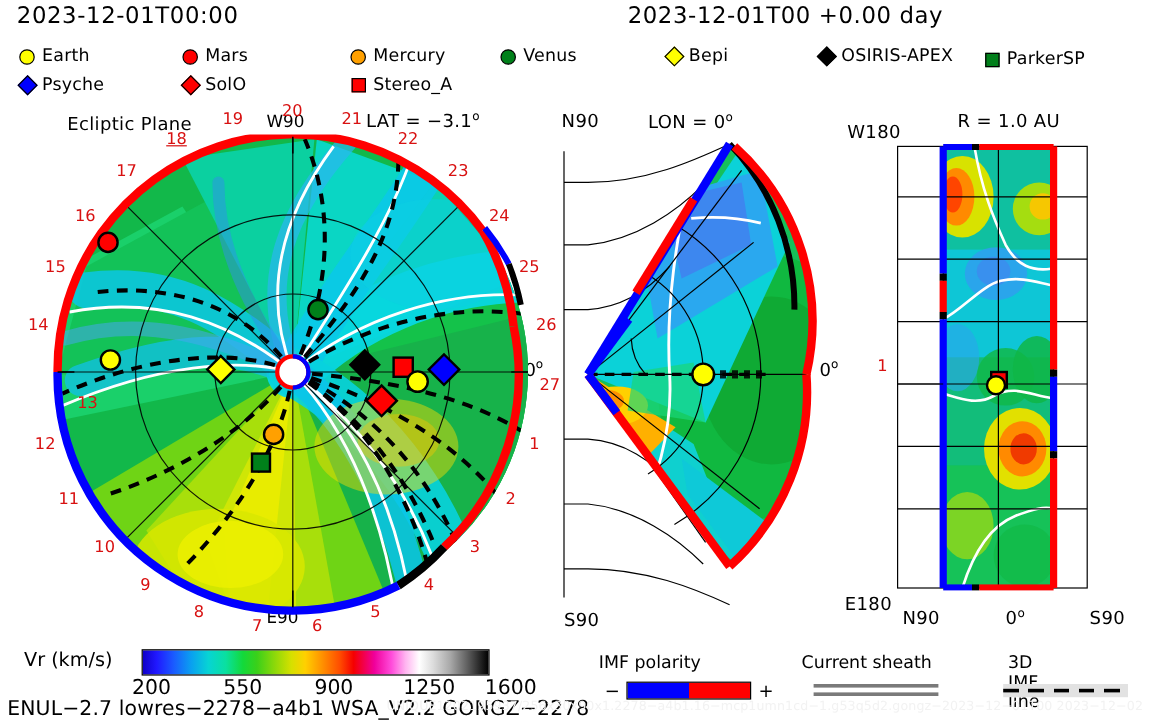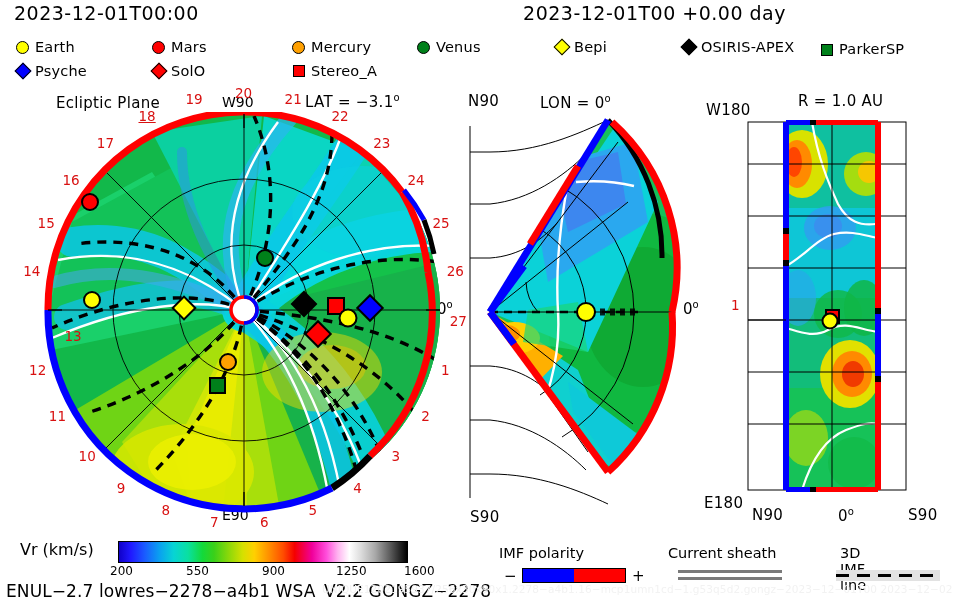--- a/index.html
+++ b/index.html
@@ -39,21 +39,21 @@
 
   
   #cbar-box{left:118px;top:541px;width:290px;height:22px;border:1px solid #000;box-sizing:border-box;
     background:linear-gradient(to right,
       #1000c8 0%, #2018ff 4%, #1a5cff 9%, #0aa0f0 14%, #07d4d4 19%,
       #0ae0a0 24%, #13d93a 29%, #3ad01a 33%, #8ad80a 38%,
       #d6e000 43%, #ffd000 47%, #ff9000 52%, #ff4d00 57%,
       #f50000 61%, #f0009b 67%, #ff4ddb 72%, #ffb4f0 76%,
       #ffffff 80%, #dcdcdc 84%, #a8a8a8 89%, #5e5e5e 94%, #000000 100%);}
   #cbar-label{left:20px;top:542px;font-size:16px;}
-  .cb-tick{position:absolute;font-size:12px;top:565px;}
+  .cb-tick{position:absolute;font-size:17px;top:565px;}
 
   #caption{left:6px;top:583px;font-size:17px;letter-spacing:.1px;}
   #watermark{left:322px;top:584px;font-size:10.5px;color:#f2f2f2;letter-spacing:.1px;}
 
   
   .blg-title{position:absolute;font-size:14.5px;}
   #pol-bar{position:absolute;left:522px;top:568px;width:104px;height:15px;border:1px solid #000;box-sizing:border-box;
            background:linear-gradient(to right,#0000ff 0 50%,#ff0000 50% 100%);}
   #pol-minus{position:absolute;left:504px;top:569px;font-size:15px;}
   #pol-plus{position:absolute;left:632px;top:569px;font-size:15px;}

